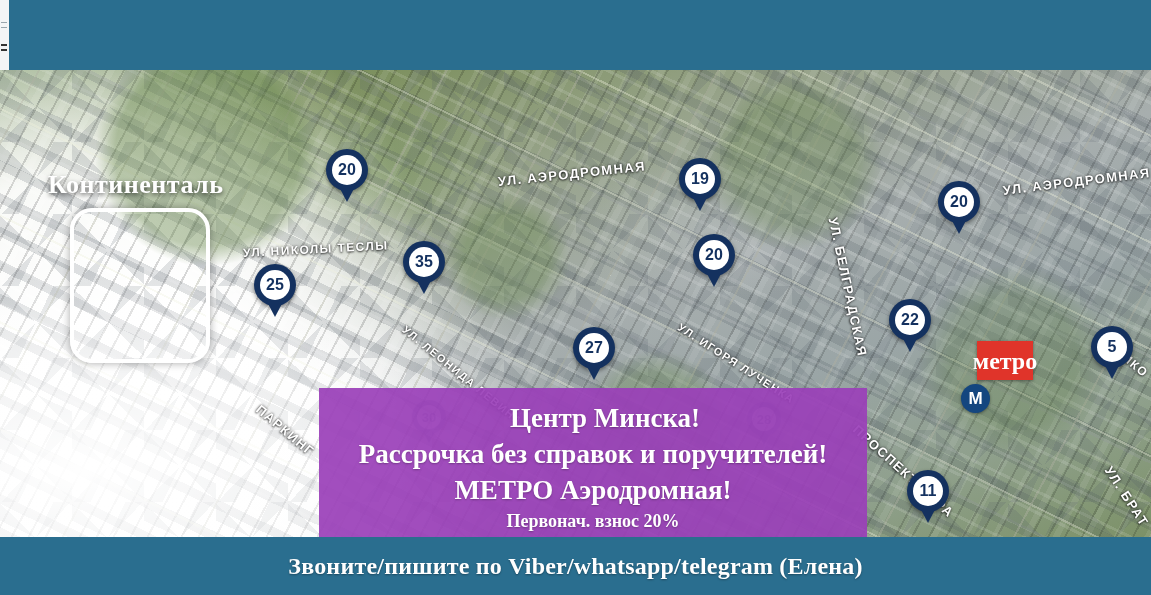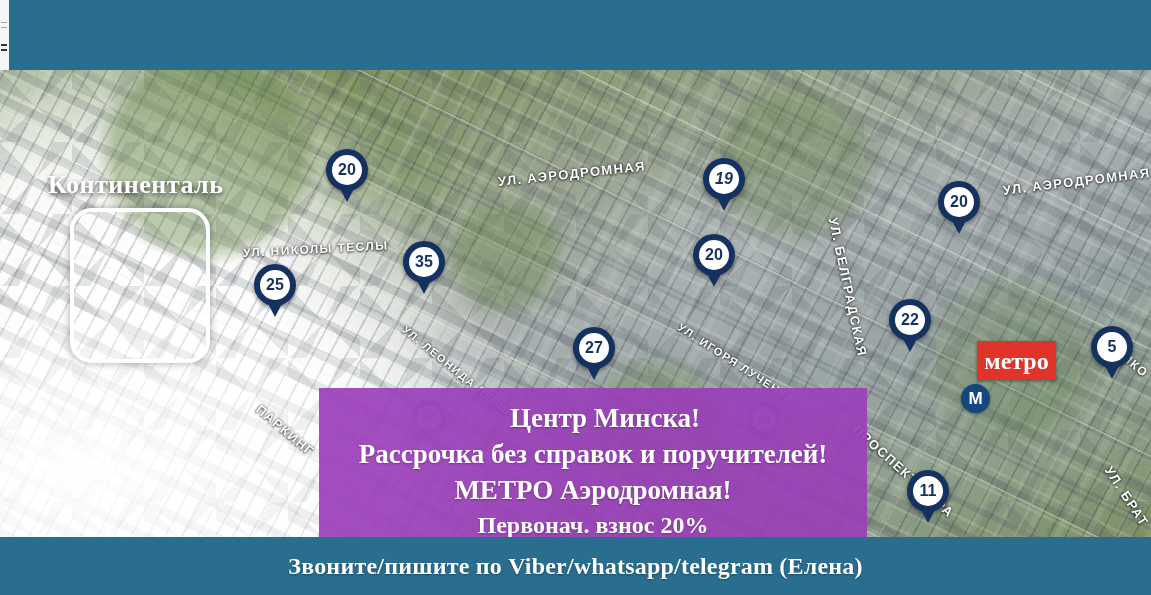--- a/index.html
+++ b/index.html
@@ -121,21 +121,21 @@
   .pin.small .head::after{ top:26px; border-left-width:9px; border-right-width:9px; border-top-width:17px; }
   .pin.small .disc{ width:24px; height:24px; }
   .pin.small .num{ font-size:13px; }
 
   
   .pin.ghost{ z-index:40; opacity:.26; }
   .pin.ghost .head{ background:#14315f; }
 
   
   #metro-sign{
-    position:absolute; left:977px; top:271px; width:79px; height:39px; z-index:31;
+    position:absolute; left:977px; top:271px; width:56px; height:39px; z-index:31;
     background:#e0342a; display:flex; align-items:center; justify-content:center;
     box-shadow:0 1px 3px rgba(0,0,0,.4);
   }
   #metro-sign span{
     font-family:"Liberation Serif", serif; font-weight:bold; font-size:24px; color:#ffffff; line-height:1;
   }
   #metro-m{
     position:absolute; left:961px; top:314px; width:29px; height:29px; border-radius:50%;
     background:#14467f; z-index:31; display:flex; align-items:center; justify-content:center;
     box-shadow:0 1px 3px rgba(0,0,0,.4);
@@ -148,21 +148,21 @@
     background:rgba(154,63,184,.92);
     display:flex; flex-direction:column; align-items:center; padding-top:12px;
   }
   #promo .line{
     font-family:"Liberation Serif", serif; font-weight:bold; color:#ffffff;
     white-space:nowrap; line-height:1.34; text-shadow:0 1px 2px rgba(0,0,0,.28);
   }
   #promo .l1{ font-size:27px;margin-left:24px; }
   #promo .l2{ font-size:27px; }
   #promo .l3{ font-size:27px; }
-  #promo .l4{ font-size:24px; }
+  #promo .l4{ font-size:18px; }
 </style>
 </head>
 <body>
 
 <div id="screen">
 
   <div id="top-bar" class="bar"></div>
   <div id="left-sliver">
     <div class="tick a"></div>
     <div class="tick b"></div>
@@ -193,21 +193,21 @@
         <div class="street" style="left: 1124px; top: 279px; font-size: 12px; transform: rotate(40deg); transform-origin: left center;">ИКО</div>
       </div>
     <div id="pin-layer">
         <div class="pin" style="left: 326px; top: 79px;">
           <div class="head">
             <div class="disc">
               <span class="num">20</span>
             </div>
           </div>
         </div>
-        <div class="pin" style="left: 703px; top: 88px; font-style: italic;">
+        <div class="pin" style="left: 679px; top: 88px;">
           <div class="head">
             <div class="disc">
               <span class="num">19</span>
             </div>
           </div>
         </div>
         <div class="pin" style="left: 938px; top: 111px;">
           <div class="head">
             <div class="disc">
               <span class="num">20</span>

